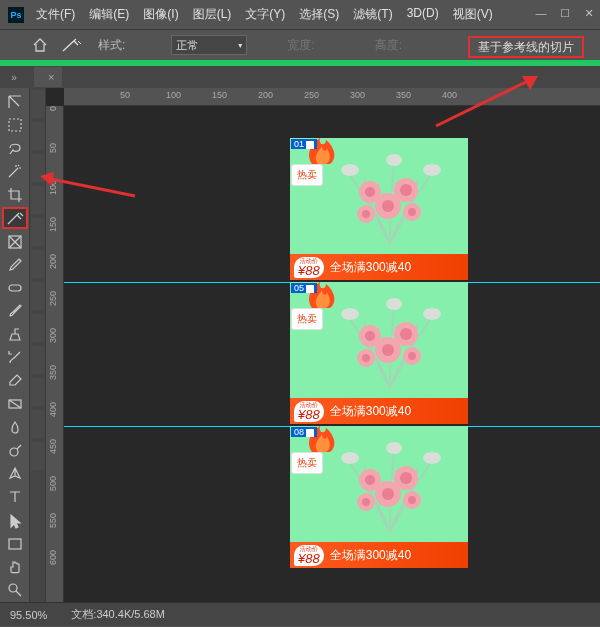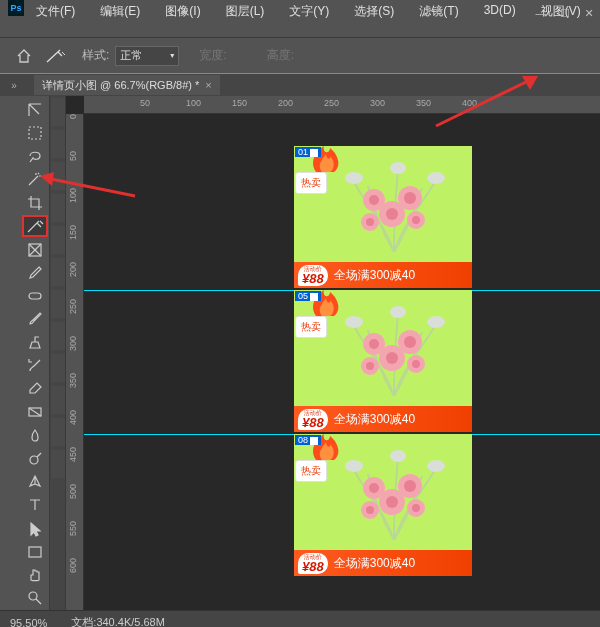--- a/index.html
+++ b/index.html
@@ -1,64 +1,64 @@
 <!DOCTYPE html>
 <html><head>
 <meta charset="utf-8">
 <style>
 * { margin: 0; padding: 0; box-sizing: border-box; font-family: "Microsoft YaHei", sans-serif; user-select: none; }
 body { width: 600px; height: 627px; background: #535353; overflow: hidden; position: relative; }
 
-.titlebar { height: 38px; background: #535353; display: flex; padding: 0 8px; border-bottom: 1px solid #3a3a3a; }
+.titlebar { height: 30px; background: #535353; display: flex; align-items: center; padding: 0 8px; border-bottom: 1px solid #3a3a3a; }
 .ps-logo { width: 16px; height: 16px; background: #001d26; color: #31a8ff; font-size: 9px; font-weight: bold; display: flex; align-items: center; justify-content: center; margin-right: 6px; }
-.menubar { display: flex; gap: 13px; }
+.menubar { display: flex; gap: 2px; }
 .menu-item { color: #e0e0e0; font-size: 12px; padding: 3px 6px; cursor: default; }
 .win-controls { position: absolute; right: 4px; top: 6px; display: flex; gap: 10px; color: #c0c0c0; font-size: 11px; }
 .win-btn { width: 14px; height: 14px; display: flex; align-items: center; justify-content: center; }
 
-.optionsbar { height: 36px; background: #535353; display: flex; align-items: center; padding: 0 12px; border-bottom: 1px solid #22c55e; position: relative; }
+.optionsbar { height: 36px; background: #535353; display: flex; align-items: center; padding: 0 28px; border-bottom: 6px solid #22c55e; position: relative; }
 .home-icon { width: 24px; height: 24px; display: flex; align-items: center; justify-content: center; color: #ccc; margin-right: 10px; }
 .slice-icon-sm { width: 22px; height: 22px; margin-right: 14px; display: flex; align-items: center; }
 .opt-label { color: #bbb; font-size: 12px; margin-right: 6px; }
 .opt-label.dim { color: #777; }
-.style-select { width: 64px; height: 20px; background: #454545; border: 1px solid #666; color: #ddd; font-size: 11px; padding: 0 4px; margin-right: 20px; display: flex; align-items: center; justify-content: space-between; }
+.style-select { width: 76px; height: 20px; background: #454545; border: 1px solid #666; color: #ddd; font-size: 11px; padding: 0 4px; margin-right: 20px; display: flex; align-items: center; justify-content: space-between; margin-left: 40px; }
 .slice-guide-btn { position: absolute; right: 16px; top: 6px; height: 22px; padding: 0 8px; background: #535353; border: 2px solid #e03030; color: #ddd; font-size: 12px; display: flex; align-items: center; }
-.opt-sep { margin-right: 40px; }
+.opt-sep { margin-right: 40px; margin-left: 20px; }
 
 .subtop { height: 22px; background: #454545; display: flex; align-items: center; }
 .sub-ico { width: 28px; height: 22px; display: flex; align-items: center; justify-content: center; color: #aaa; font-size: 10px; }
 .doc-tab { height: 20px; background: #535353; color: #ddd; font-size: 11px; padding: 0 8px; display: flex; align-items: center; margin-left: 6px; }
 .tab-close { margin-left: 6px; color: #aaa; }
 
-.main { display: flex; height: 514px; padding-left: 20px; }
+.main { display: flex; height: 514px; }
 .toolbar { width: 30px; background: #535353; border-right: 1px solid #3a3a3a; display: flex; flex-direction: column; padding-top: 2px; }
 .tool { width: 26px; height: 22px; margin: 1px 2px; display: flex; align-items: center; justify-content: center; color: #ccc; position: relative; }
 .tool.sel-active { border: 2px solid #e03030; background: #3a3a3a; }
 .tool svg { stroke: currentColor; fill: none; }
 
 .panel-col { width: 16px; background: #454545; border-right: 1px solid #3a3a3a; display: flex; flex-direction: column; }
 .panel-tab { width: 14px; height: 28px; margin: 2px 1px; background: #4a4a4a; }
 
 .canvas-wrap { flex: 1; position: relative; background: #282828; overflow: hidden; }
 .ruler-h { position: absolute; top: 0; left: 18px; right: 0; height: 18px; background: #535353; border-bottom: 1px solid #333; }
 .ruler-h .tick { position: absolute; top: 2px; color: #aaa; font-size: 9px; }
 .ruler-v { position: absolute; top: 18px; left: 0; width: 18px; bottom: 0; background: #535353; border-right: 1px solid #333; }
 .ruler-v .tick { position: absolute; left: 2px; color: #aaa; font-size: 9px; writing-mode: vertical-rl; transform: rotate(180deg); }
 .canvas-bg { position: absolute; top: 18px; left: 18px; right: 0; bottom: 0; background: #282828; }
 
-.artboard { position: absolute; width: 178px; height: 142px; background: #bef264; overflow: hidden; }
+.artboard { position: absolute; width: 178px; height: 142px; background: #86efac; overflow: hidden; margin-left: 16px; }
 .ab-badge { position: absolute; top: 1px; left: 1px; background: #0060d0; color: #fff; font-size: 9px; padding: 0 3px; z-index: 3; }
 .ab-badge::after { content: ""; display: inline-block; width: 8px; height: 8px; background: #fff; margin-left: 2px; vertical-align: middle; }
 .flame { position: absolute; top: 0; left: 16px; width: 32px; height: 28px; z-index: 2; }
 .hot-tag { position: absolute; top: 26px; left: 1px; background: #fff; border: 1px solid #e0e0e0; color: #e84010; font-size: 10px; padding: 3px 5px; border-radius: 3px; z-index: 2; }
 .bouquet { position: absolute; top: 6px; left: 30px; width: 140px; height: 106px; }
 .ab-bottom { position: absolute; bottom: 0; left: 0; right: 0; height: 26px; background: linear-gradient(90deg, #ff5a20, #f04000); display: flex; align-items: center; }
 .price-pill { background: #fff; border-radius: 10px 10px 10px 2px; padding: 1px 4px; margin-left: 4px; display: flex; flex-direction: column; align-items: center; }
 .price-label { color: #e03010; font-size: 6px; line-height: 6px; }
-.price-val { color: #d01a00; font-weight: bold; font-size: 13px; line-height: 13px; font-style: italic; }
+.price-val { color: #d01a00; font-weight: normal; font-size: 13px; line-height: 13px; font-style: italic; }
 .promo-txt { color: #fff; font-size: 12px; margin-left: 6px; }
 
 .guide-h { position: absolute; left: 18px; right: 0; height: 0; border-top: 1px solid #00e0ff; }
 
 .red-arrow { position: absolute; color: #e03030; font-size: 22px; font-weight: bold; }
 
 .statusbar { height: 24px; background: #454545; display: flex; align-items: center; color: #ccc; font-size: 11px; padding: 0 10px; gap: 24px; border-top: 1px solid #333; }
 </style>
 </head>
 <body>
@@ -95,26 +95,28 @@
         <path d="M16 3 L19 6" stroke="#ddd"></path>
       </svg>
   </div>
   <span class="opt-label">样式:</span>
   <div class="style-select">
     <span>正常</span>
     <span style="font-size:8px;">▾</span>
   </div>
   <span class="opt-label dim opt-sep">宽度:</span>
   <span class="opt-label dim opt-sep">高度:</span>
+  <div class="slice-guide-btn">
+    <span>基于参考线的切片</span>
+  </div>
 </div>
 
 <div class="subtop">
   <div class="sub-ico">»</div>
   <div class="doc-tab">
-    <span>详情页小图 @ 66.7%(RGB/8#) *</span>
     <span class="tab-close">×</span>
   </div>
 </div>
 
 <div class="main">
   <div class="toolbar" id="toolbar">
       <div class="tool">
         <svg width="18" height="18" viewBox="0 0 18 18" stroke="#ccc" stroke-width="1.2" fill="none">
           <path d="M3 3 L3 15 M3 3 L15 3 M3 3 L13 13"></path>
         </svg>

